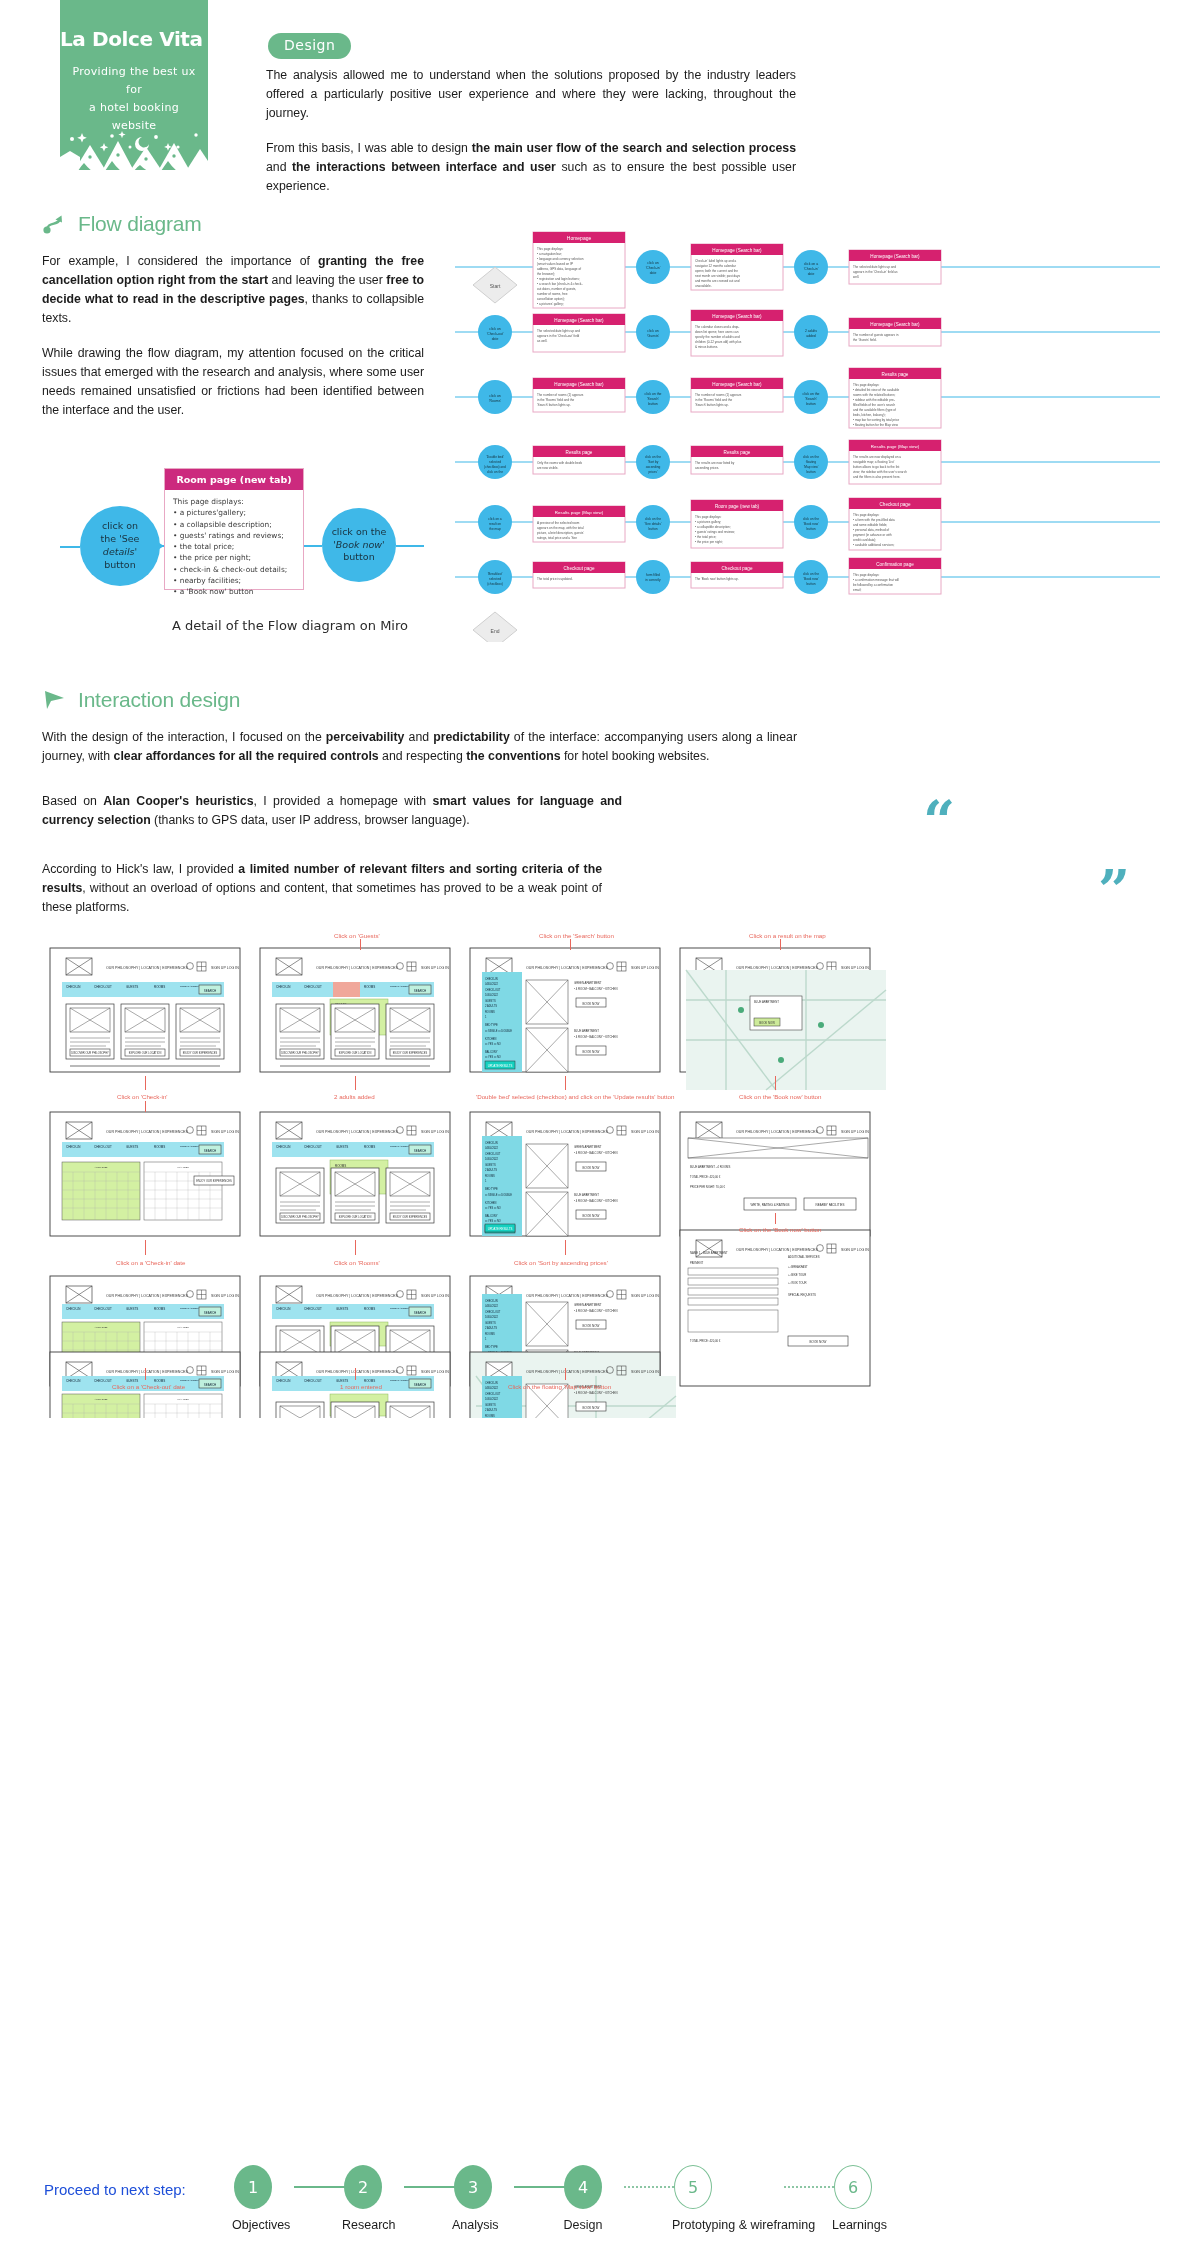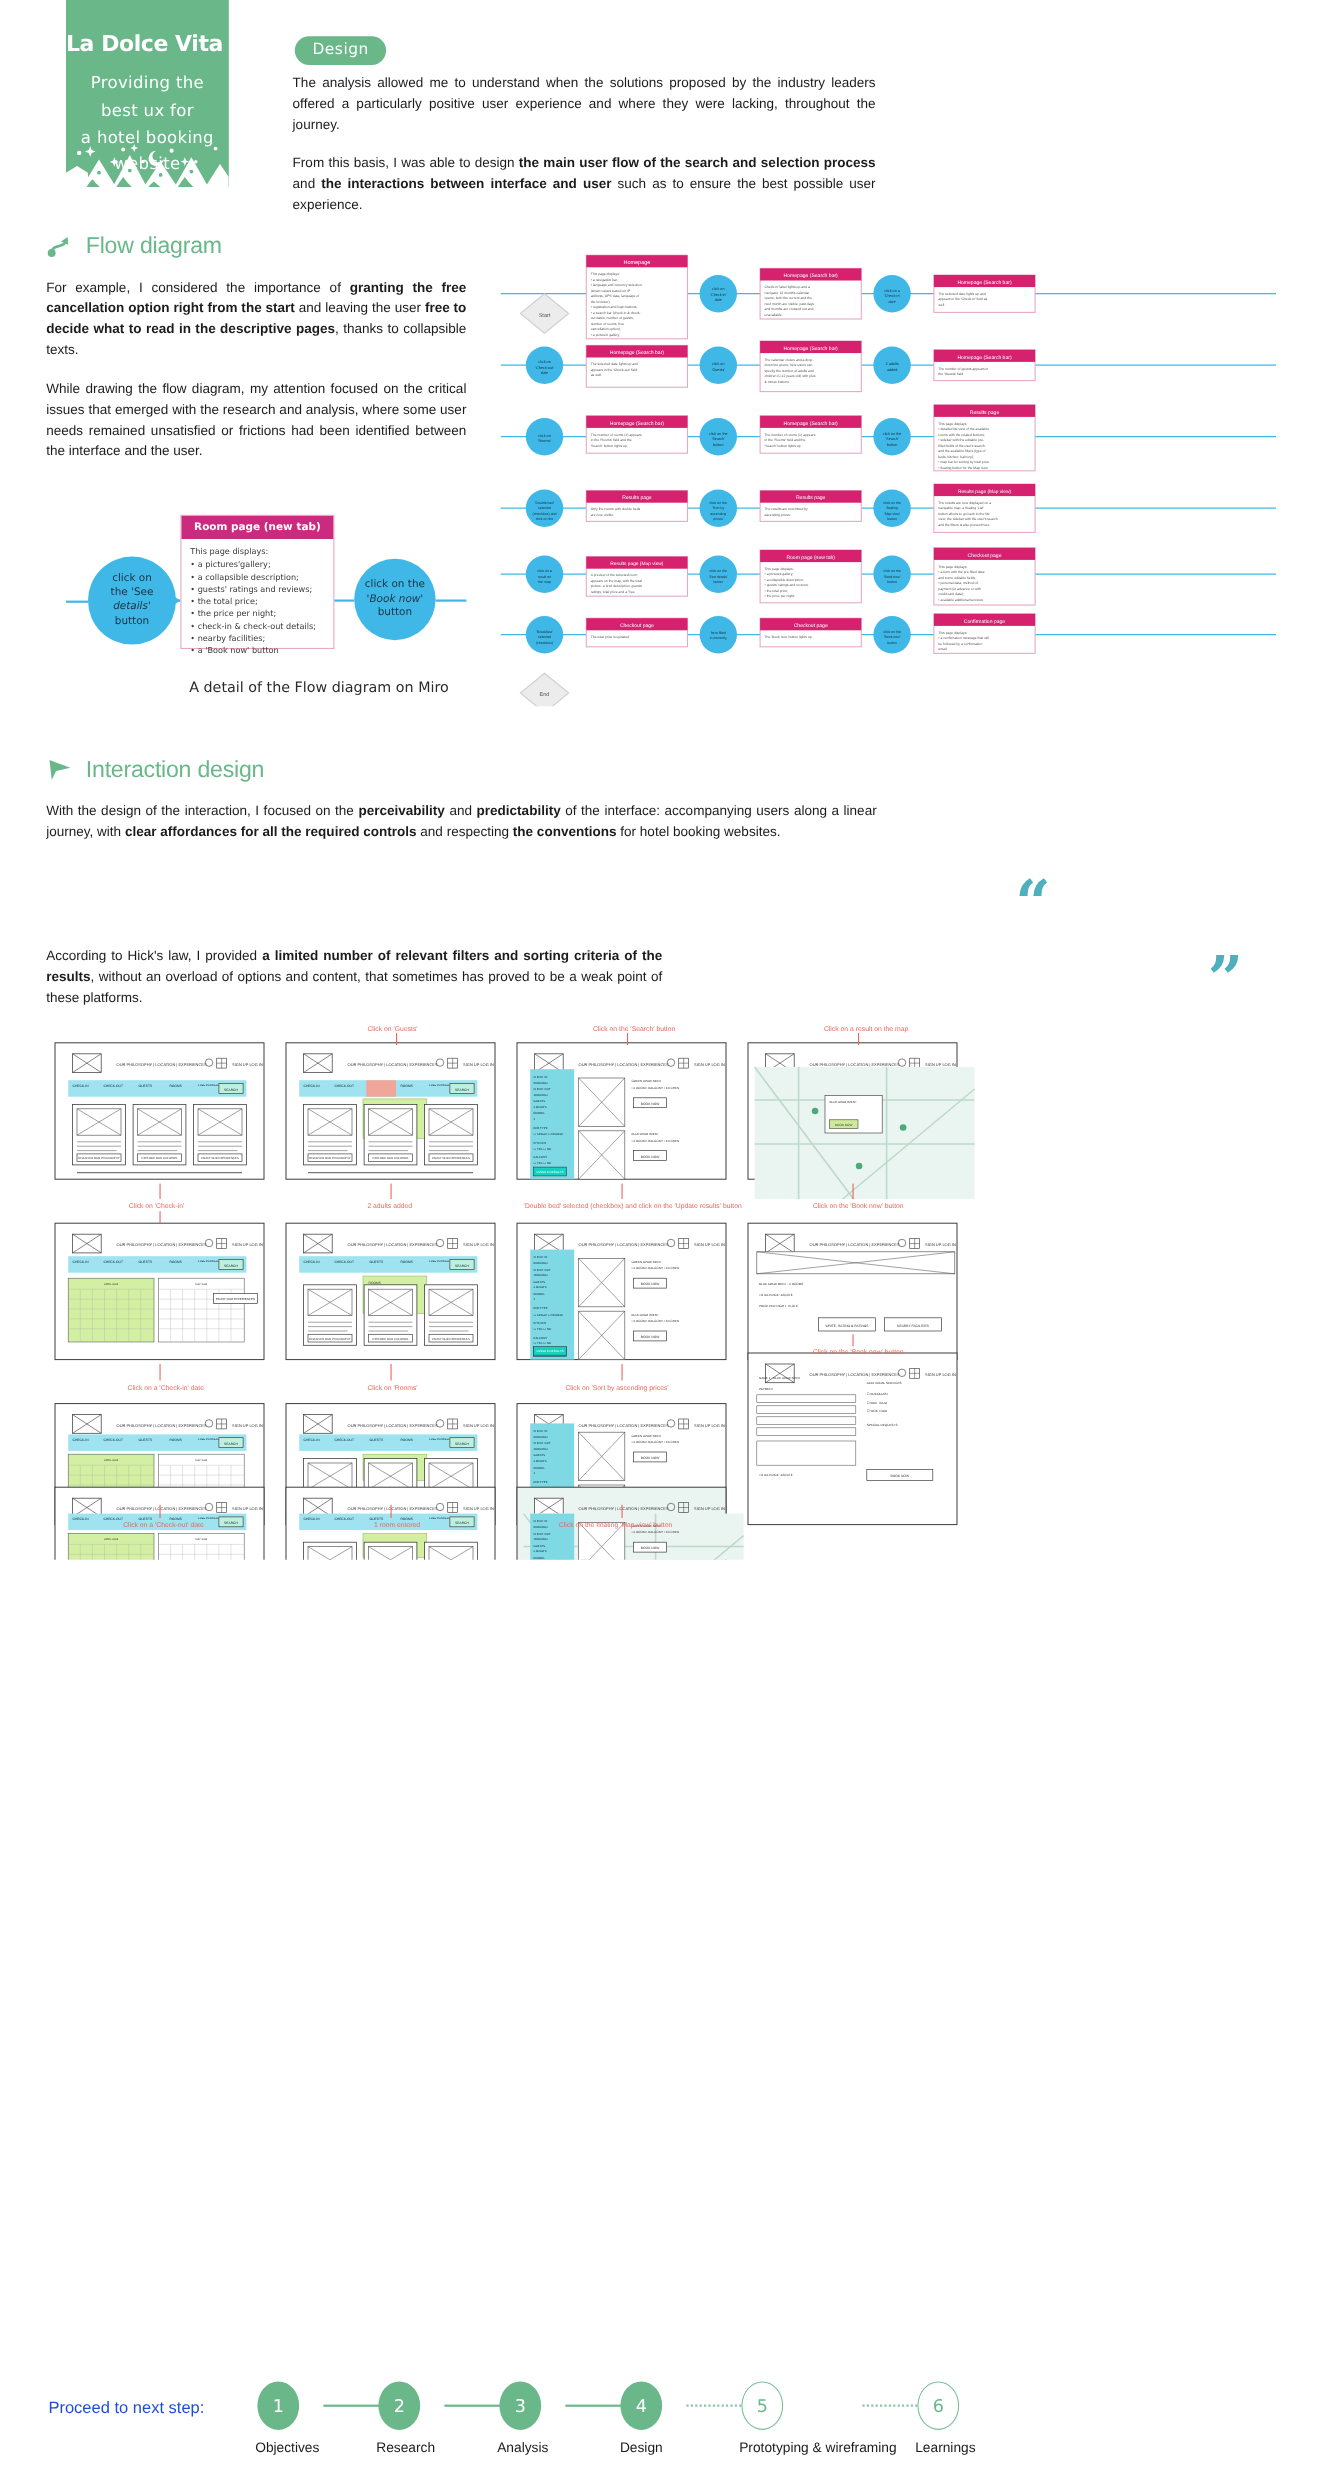--- a/index.html
+++ b/index.html
@@ -16,21 +16,21 @@
   
   .brand-card {
     position: absolute; left: 60px; top: 0; width: 148px; height: 170px;
     background: #6ab88a; overflow: hidden;
   }
   .brand-title {
     color: #fff; font-size: 20px; font-weight: bold; 
     margin-top: 27px; letter-spacing: -0.4px; font-family: "DejaVu Sans", sans-serif;
   }
   .brand-sub {
-    color: #fff; font-size: 15px; text-align: center; margin-top: 12px;
+    color: #fff; font-size: 11px; text-align: center; margin-top: 12px;
     line-height: 1.65; font-family: "DejaVu Sans", sans-serif; letter-spacing: 0.3px;
     padding: 0 10px;
   }
   .brand-deco { position: absolute; left: 0; bottom: -1px; width: 148px; height: 44px; }
 
   .tag-pill {
     position: absolute; left: 268px; top: 33px;
     background: #6ab88a; color: #fff;
     border-radius: 16px; padding: 4px 16px 6px 16px;
     font-size: 14px; font-family: "DejaVu Sans", sans-serif;
@@ -532,20 +532,23 @@
     <svg class="sec-icon" viewBox="0 0 26 24">
       <path d="M3 3 L22 10 L9 13 L5 21 Z" fill="#6ab88a"></path>
     </svg>
     <span class="sec-title">Interaction design</span>
   </div>
 
   <div class="inter-copy">
     <p class="body-text"><span>With the design of the interaction, I focused on the </span><b>perceivability</b><span> and </span><b>predictability</b><span> of the interface: accompanying users along a linear journey, with </span><b>clear affordances for all the required controls</b><span> and respecting </span><b>the conventions</b><span> for hotel booking websites.</span></p>
   </div>
 
+  <div class="inter-copy2">
+    <p class="body-text"><span>Based on </span><b>Alan Cooper's heuristics</b><span>, I provided a homepage with </span><b>smart values for language and currency selection</b><span> (thanks to GPS data, user IP address, browser language).</span></p>
+  </div>
 
   <div class="inter-copy3">
     <p class="body-text"><span>According to Hick's law, I provided </span><b>a limited number of relevant filters and sorting criteria of the results</b><span>, without an overload of options and content, that sometimes has proved to be a weak point of these platforms.</span></p>
   </div>
 
   <div class="qmark" id="qmark-open">“</div>
   <div class="qmark" id="qmark-close">”</div>
 
   <div class="wf-area">
     <svg width="1112" height="490" viewBox="0 0 1112 490" style="position:absolute;left:0;top:0;">

